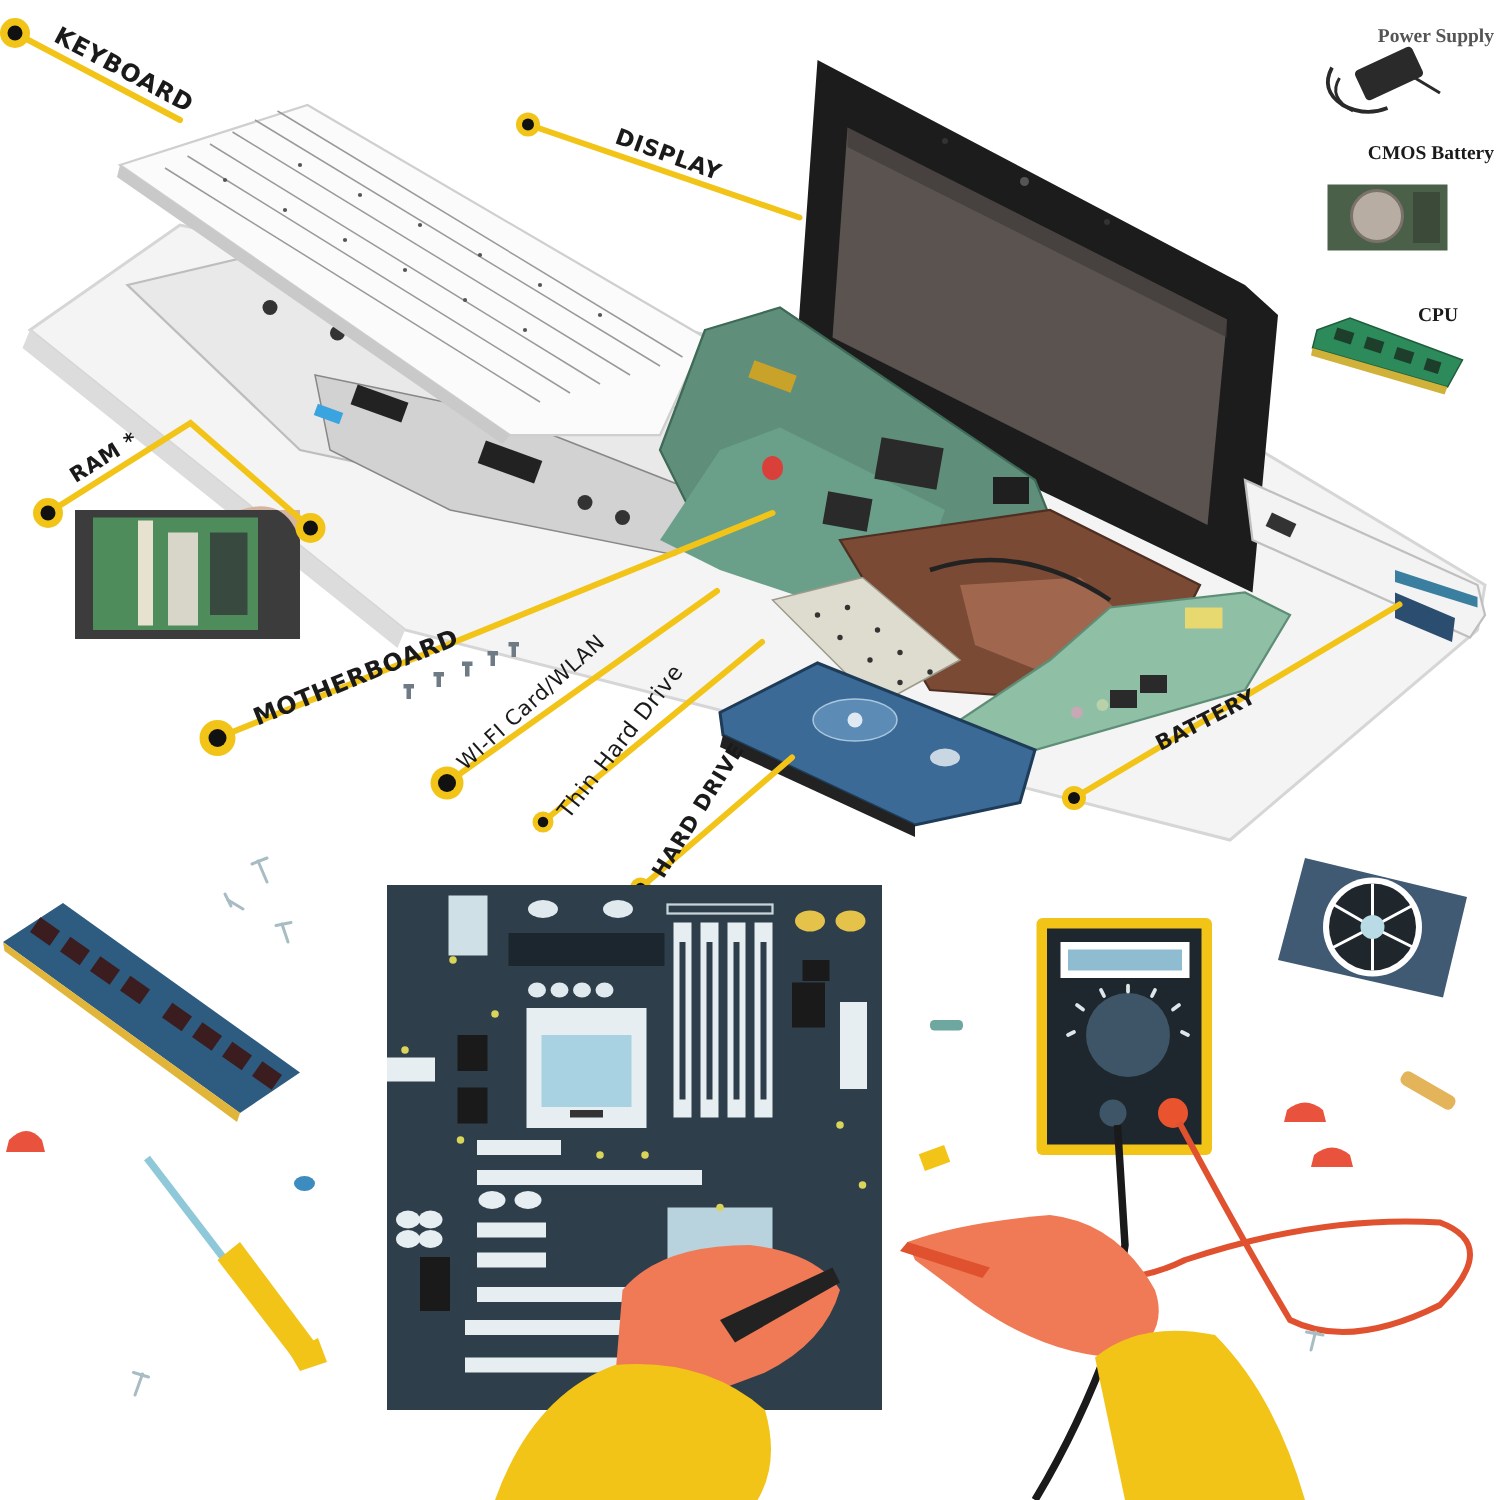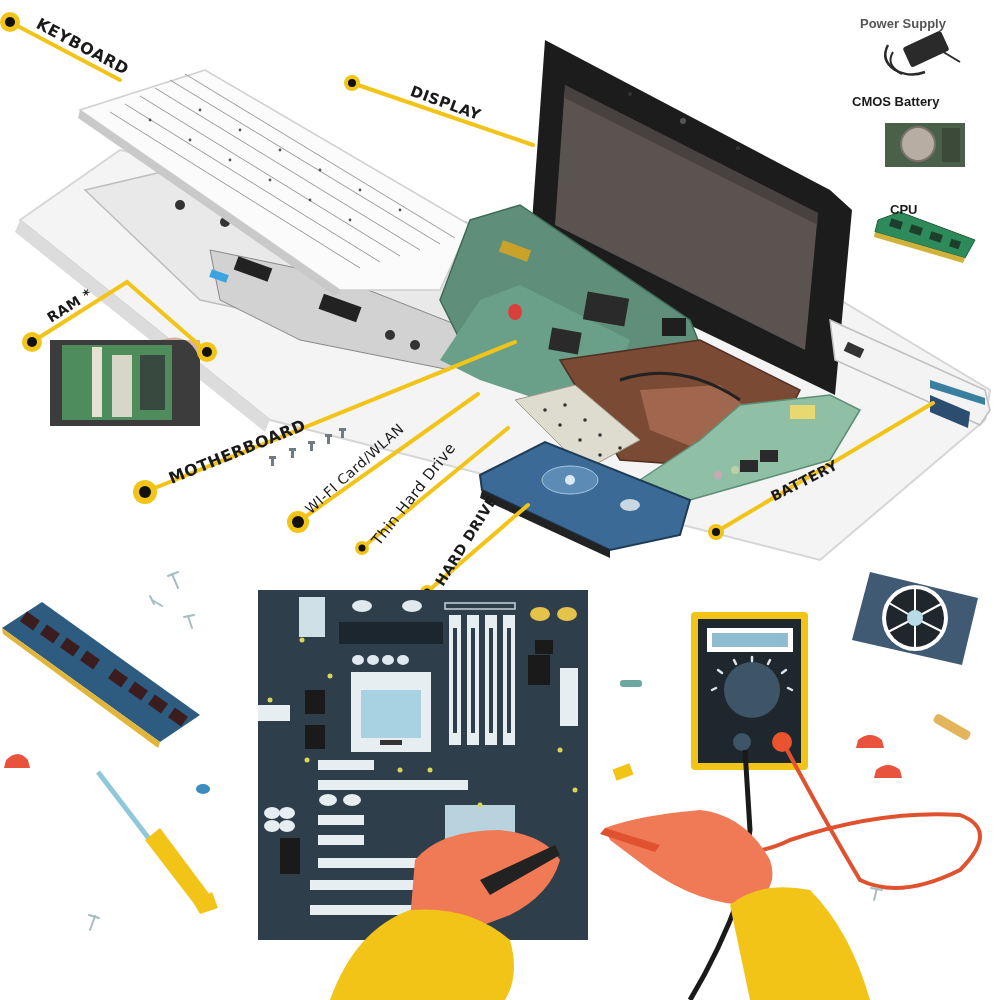--- a/index.html
+++ b/index.html
@@ -1,18 +1,18 @@
 <!DOCTYPE html>
 <html><head>
 <meta charset="utf-8">
 <style>
   html,body{margin:0;padding:0;background:#ffffff;}
   body{width:1000px;height:1000px;position:relative;overflow:hidden;font-family:"Liberation Sans",sans-serif;}
   .lbl{position:absolute;font-family:"DejaVu Sans",sans-serif;font-weight:bold;color:#1a1a1a;white-space:nowrap;transform-origin:0 0;letter-spacing:0.5px;}
-  .side-lbl{position:absolute;font-family:Liberation Sans, sans-serif;font-weight:bold;color:#1a1a1a;font-size:13px;white-space:nowrap;text-align:left;}
+  .side-lbl{position:absolute;font-family:Liberation Serif, serif;font-weight:bold;color:#1a1a1a;font-size:13px;white-space:nowrap;text-align:right;margin-left:12px;}
   svg{position:absolute;left:0;top:0;}
 </style>
 </head>
 <body>
 
 <svg width="1000" height="1000" viewBox="0 0 1000 1000">
 
   <g>
     <polygon points="20,220 120,150 840,300 990,390 985,420 820,560 270,420" fill="#f4f4f4" stroke="#d6d6d6" stroke-width="2"></polygon>
     <polygon points="20,220 270,420 265,432 15,232" fill="#dcdcdc"></polygon>

